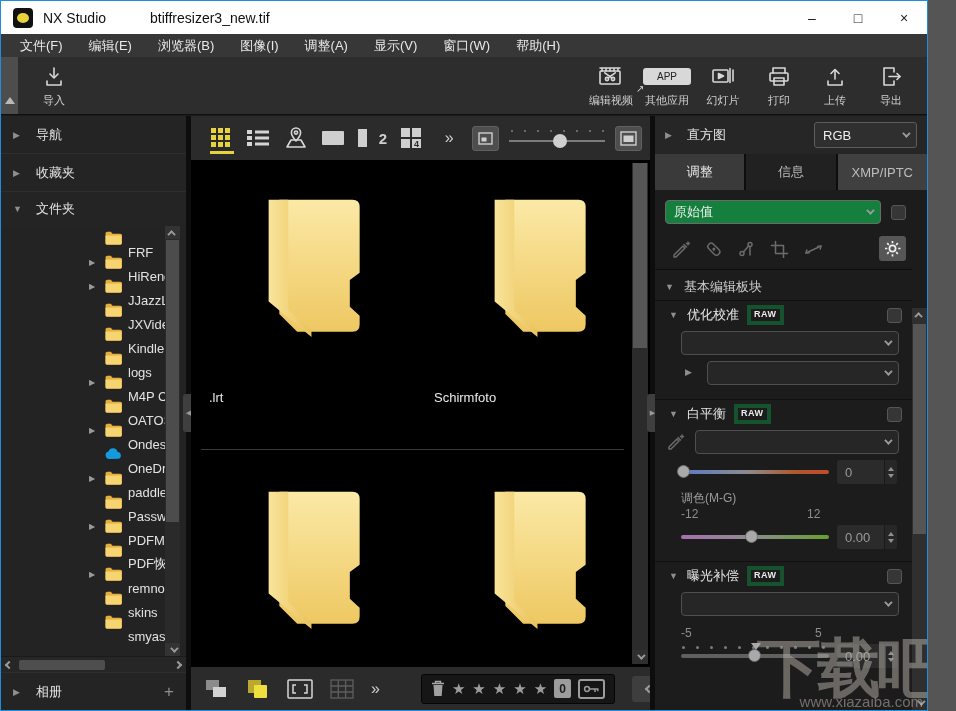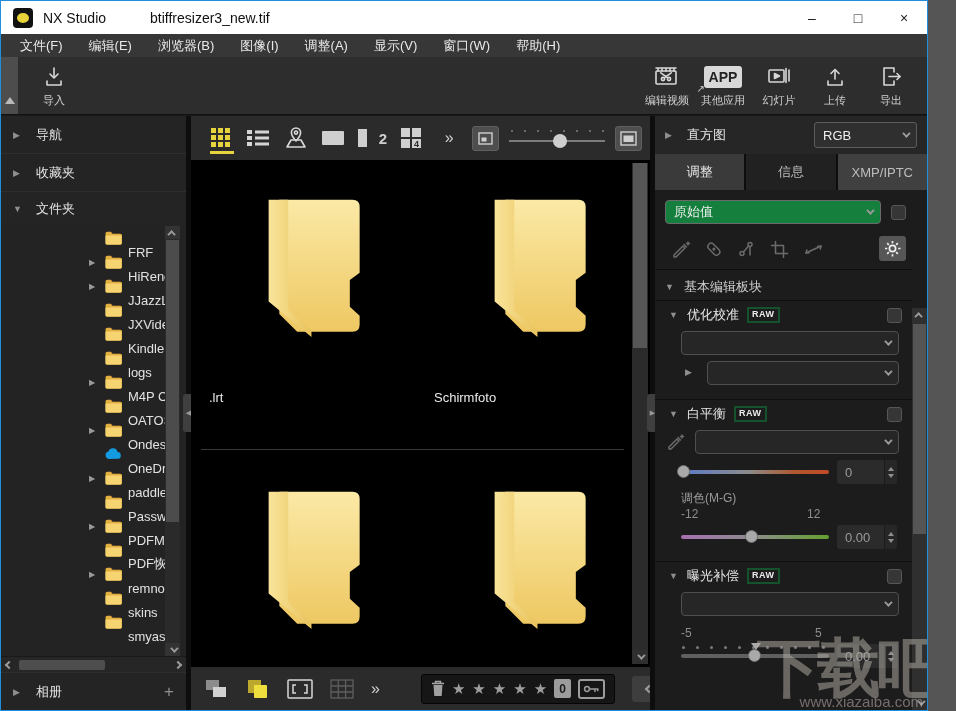--- a/index.html
+++ b/index.html
@@ -22,21 +22,21 @@
 
   
   .toolbar{position:absolute;left:0;top:56px;right:0;height:58px;background:#2d2d2d;border-bottom:1px solid #101010;display:flex;}
   .tstrip{width:17px;height:100%;background:#4d4d4d;position:relative;}
   .tstrip .tri-up{position:absolute;left:4px;bottom:10px;width:0;height:0;border-left:5px solid transparent;border-right:5px solid transparent;border-bottom:7px solid #b9b9b9;}
   .tbtn{width:56px;display:flex;flex-direction:column;align-items:center;justify-content:center;gap:3px;color:#d6d6d6;}
   .tbtn .tlab{font-size:11px;color:#d0d0d0;white-space:nowrap;}
   .tbtn svg{display:block;}
   .tool-left{display:flex;margin-left:8px;}
   .tool-right{display:flex;margin-left:auto;margin-right:8px;}
-  .appbadge{background:#d8d8d8;color:#222;font-size:14px;font-weight:bold;border-radius:3px;padding:3px 5px;position:relative;}
+  .appbadge{background:#d8d8d8;color:#222;font-size:10px;font-weight:normal;border-radius:3px;padding:3px 14px;position:relative;}
   .appwrap{position:relative;height:26px;display:flex;align-items:center;}
   .apparrow{position:absolute;left:-7px;bottom:-4px;color:#d8d8d8;font-size:10px;}
 
   
   .main{position:absolute;left:0;top:115px;right:0;bottom:0;display:flex;background:#0d0d0d;}
   .vdiv{width:5px;background:#0d0d0d;position:relative;}
   .dhandle{position:absolute;top:278px;left:-3px;width:11px;height:38px;background:#3f3f3f;border-radius:3px;color:#9a9a9a;font-size:7px;display:flex;align-items:center;justify-content:center;}
 
   
   .sidebar{width:185px;background:#242424;display:flex;flex-direction:column;overflow:hidden;}
@@ -109,21 +109,21 @@
   .dd.bright{background:#15803d;border-color:#6a6a6a;}
   .cb{width:15px;height:15px;background:#363636;border:1px solid #565656;border-radius:3px;flex:none;}
   .toolsrow{display:flex;align-items:center;gap:13px;padding:4px 6px 8px 16px;border-bottom:1px solid #0e0e0e;}
   .toolsrow svg{display:block;}
   .gearbtn{margin-left:auto;width:27px;height:25px;background:#565656;border-radius:3px;display:flex;align-items:center;justify-content:center;}
   .ptitle{height:26px;display:flex;align-items:center;gap:9px;padding-left:10px;margin-top:4px;}
   .ptitle .slab{color:#cfcfcf;}
   .sec{border-top:1px solid #101010;padding-bottom:10px;}
   .sechead{height:28px;display:flex;align-items:center;gap:8px;padding-left:14px;}
   .sectitle{font-size:13px;color:#e6e6e6;}
-  .raw{border:2px solid #14532d;color:#ececec;font-size:9px;font-weight:bold;padding:1px 3px;line-height:1.1;letter-spacing:.5px;}
+  .raw{border:4px solid #14532d;color:#ececec;font-size:9px;font-weight:bold;padding:1px 3px;line-height:1.1;letter-spacing:.5px;}
   .sechead .cb{margin-left:auto;margin-right:10px;}
   .secrow{position:relative;height:30px;}
   .dd.abs{position:absolute;}
   .minilab{font-size:12px;color:#9a9a9a;padding-left:26px;margin-top:4px;}
   .mmrow{position:relative;height:16px;font-size:12px;color:#8d8d8d;}
   .mmin{position:absolute;left:26px;}
   .mmax{position:absolute;}
   .sliderrow{position:relative;height:28px;}
   .strack{position:absolute;left:26px;width:148px;top:12px;height:4px;border-radius:2px;}
   .sthumb{position:absolute;top:7px;width:13px;height:13px;border-radius:50%;background:#a9a9a9;border:1px solid #6d6d6d;}
@@ -234,20 +234,30 @@
       </div>
       <div class="tbtn">
         <svg width="30" height="26">
             <g class="icon-stroke">
               <path d="M25 6v11M22 4.5v14"></path>
               <rect x="5" y="6" width="15" height="12" rx="1"></rect>
               <path d="M10.5 9.5l5 2.5-5 2.5z" fill="#d8d8d8"></path>
             </g>
           </svg>
         <span class="tlab">幻灯片</span>
+      </div>
+      <div class="tbtn">
+        <svg width="28" height="26">
+            <g class="icon-stroke">
+              <path d="M8 9V4h12v5"></path>
+              <rect x="5" y="9" width="18" height="8" rx="1"></rect>
+              <path d="M9 14h10v7H9z"></path>
+            </g>
+          </svg>
+        <span class="tlab">打印</span>
       </div>
       <div class="tbtn">
         <svg width="26" height="26">
             <g class="icon-stroke">
               <path d="M13 15V6"></path>
               <path d="M9 9.5L13 5.5l4 4"></path>
               <path d="M6 17v4h14v-4"></path>
             </g>
           </svg>
         <span class="tlab">上传</span>

